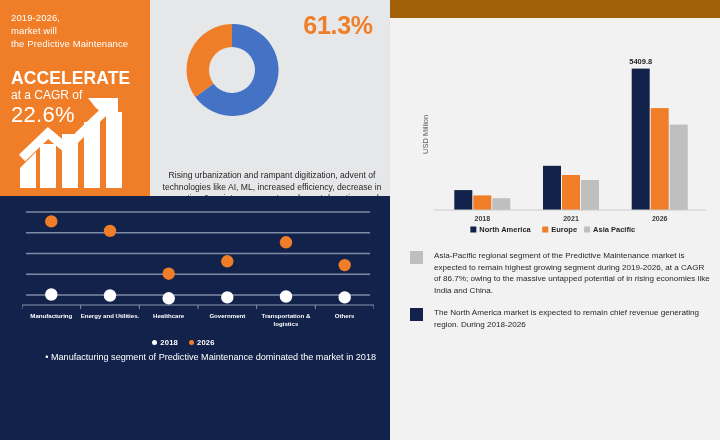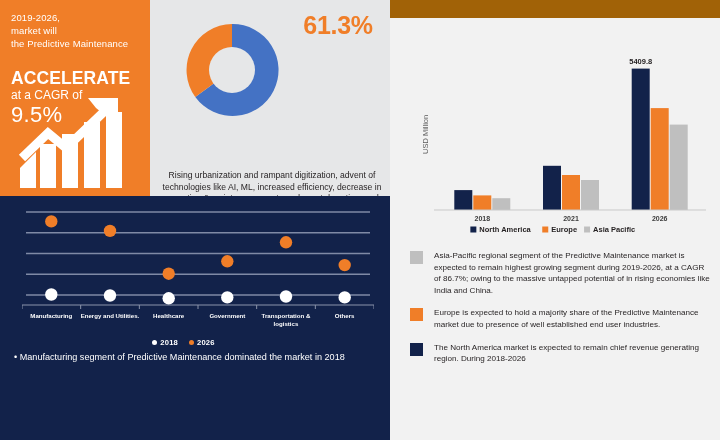--- a/index.html
+++ b/index.html
@@ -37,21 +37,21 @@
   #dotchart{position:absolute;left:22px;top:8px;width:352px;height:110px;}
   #dot-xlabels{position:absolute;left:22px;top:114px;width:352px;height:26px;}
   .dot-xlab{position:absolute;text-align:center;font-size:6.1px;font-weight:700;
             color:#ffffff;line-height:7.6px;}
   #dot-legend{position:absolute;left:0;top:141px;width:378px;text-align:center;
               font-size:7.6px;font-weight:700;color:#ffffff;}
   #dot-legend span.sw{display:inline-block;width:5px;height:5px;border-radius:50%;
               vertical-align:middle;margin-right:3px;}
   #dot-legend .lgtxt{vertical-align:middle;margin-right:11px;letter-spacing:.2px;}
   #bullets{position:absolute;left:14px;top:155px;width:362px;color:#ffffff;
-           font-size:9.1px;line-height:13.6px;font-weight:400;}
+           font-size:9.1px;line-height:13.6px;font-weight:400;text-align:right;}
   #bullets div{margin-bottom:0px;}
 
   
   #right-panel{left:390px;top:0;width:330px;height:440px;background:#F2F2F2;margin-top:18px;}
   #barchart{position:absolute;left:0px;top:4px;width:330px;height:216px;}
   #legend-blocks{position:absolute;left:20px;top:232px;width:300px;}
   .lg-row{position:relative;margin-bottom:11px;min-height:20px;}
   .lg-sw{position:absolute;left:0;top:1px;width:13px;height:13px;}
   .lg-tx{margin-left:24px;font-size:8.1px;line-height:11.6px;color:#231F20;font-weight:400;}
 </style>
@@ -60,21 +60,21 @@
 
 <div id="page">
 
   <div class="panel" id="accel-panel">
     <div id="accel-text">
       <div class="acc-l1">2019-2026,</div>
       <div class="acc-l1">market will</div>
       <div class="acc-l1">the Predictive Maintenance</div>
       <div class="acc-big">ACCELERATE</div>
       <div class="acc-l3">at a CAGR of</div>
-      <div class="acc-pct">9.5%</div>
+      <div class="acc-pct">22.6%</div>
     </div>
     <svg id="accel-icon" viewBox="0 0 125 92">
 
       <path d="M2 70 L18 54 L18 90 L2 90 Z" fill="#ffffff"></path>
       <rect x="22" y="46" width="16" height="44" fill="#ffffff"></rect>
       <rect x="44" y="36" width="16" height="54" fill="#ffffff"></rect>
       <rect x="66" y="24" width="16" height="66" fill="#ffffff"></rect>
       <rect x="88" y="14" width="16" height="76" fill="#ffffff"></rect>
 
       <path d="M4 60 L30 35 L48 50 L92 8" stroke="#ffffff" stroke-width="9" fill="none" stroke-linejoin="miter"></path>
@@ -180,24 +180,20 @@
           <text x="203.05" y="210" font-size="7.5" font-weight="700" fill="#231F20" font-family="Liberation Sans, sans-serif">Asia Pacific</text>
         </g>
     </svg>
 
     <div id="legend-blocks">
         <div class="lg-row">
           <div class="lg-sw" style="background: rgb(191, 191, 191);"></div>
           <div class="lg-tx">Asia-Pacific regional segment of the Predictive Maintenance market is expected to remain highest growing segment during 2019-2026, at a CAGR of 86.7%; owing to the massive untapped potential of in rising economies like India and China.</div>
         </div>
         <div class="lg-row">
-          <div class="lg-sw" style="background: rgb(240, 126, 40);"></div>
-          <div class="lg-tx">Europe is  expected to hold a majority share of the Predictive Maintenance market due to presence of well established end user industries.</div>
-        </div>
-        <div class="lg-row">
           <div class="lg-sw" style="background: rgb(18, 34, 74);"></div>
           <div class="lg-tx">The North America market  is expected to remain chief revenue generating region. During 2018-2026</div>
         </div>
       </div>
 
   </div>
 
 </div>
 
 </body></html>

